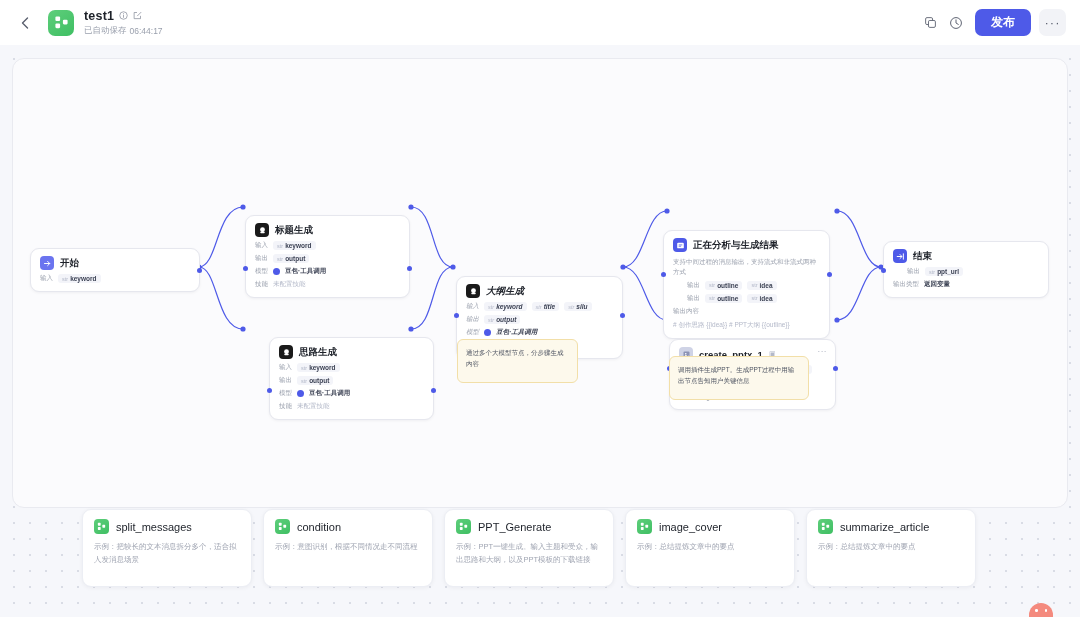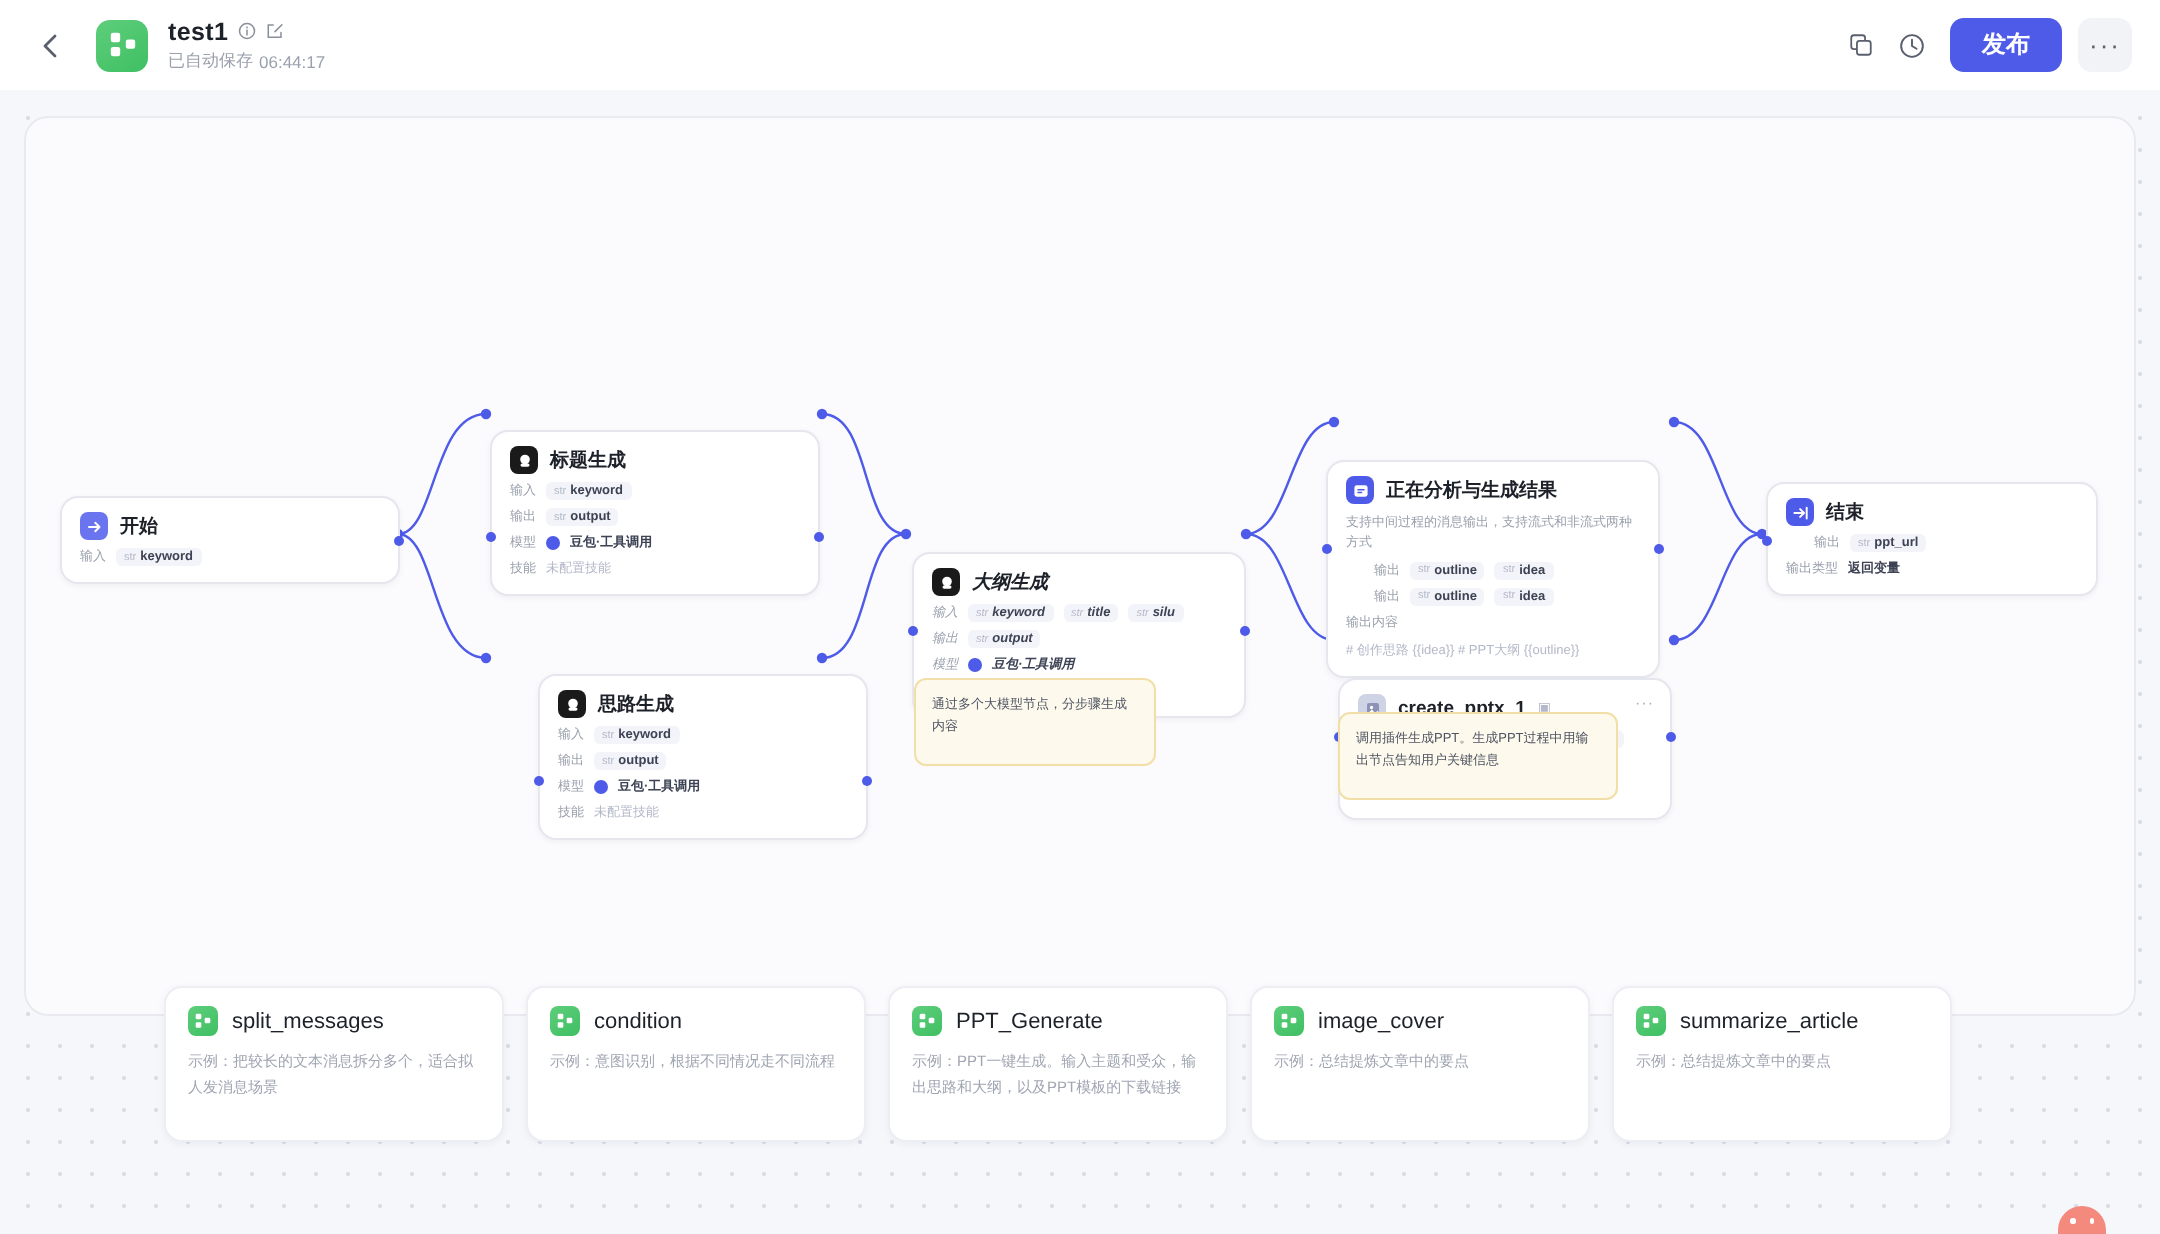--- a/index.html
+++ b/index.html
@@ -127,21 +127,21 @@
     border: 1px solid #f2dfa8;
     border-radius: 6px;
     padding: 7px 8px;
     font-size: 6.5px;
     color: #4e5462;
     line-height: 1.7;
   }
 
   
   .tpl-strip {
-    position: absolute; left: 0; bottom: 16px;
+    position: absolute; left: 0; bottom: 0;
     width: 868px; height: 108px;
     display: flex; gap: 0;
     padding: 0 82px;
     align-items: flex-start;
   }
   .tpl-card {
     width: 170px; height: 78px;
     background: #fff;
     border: 1px solid #eceef4;
     border-radius: 9px;

